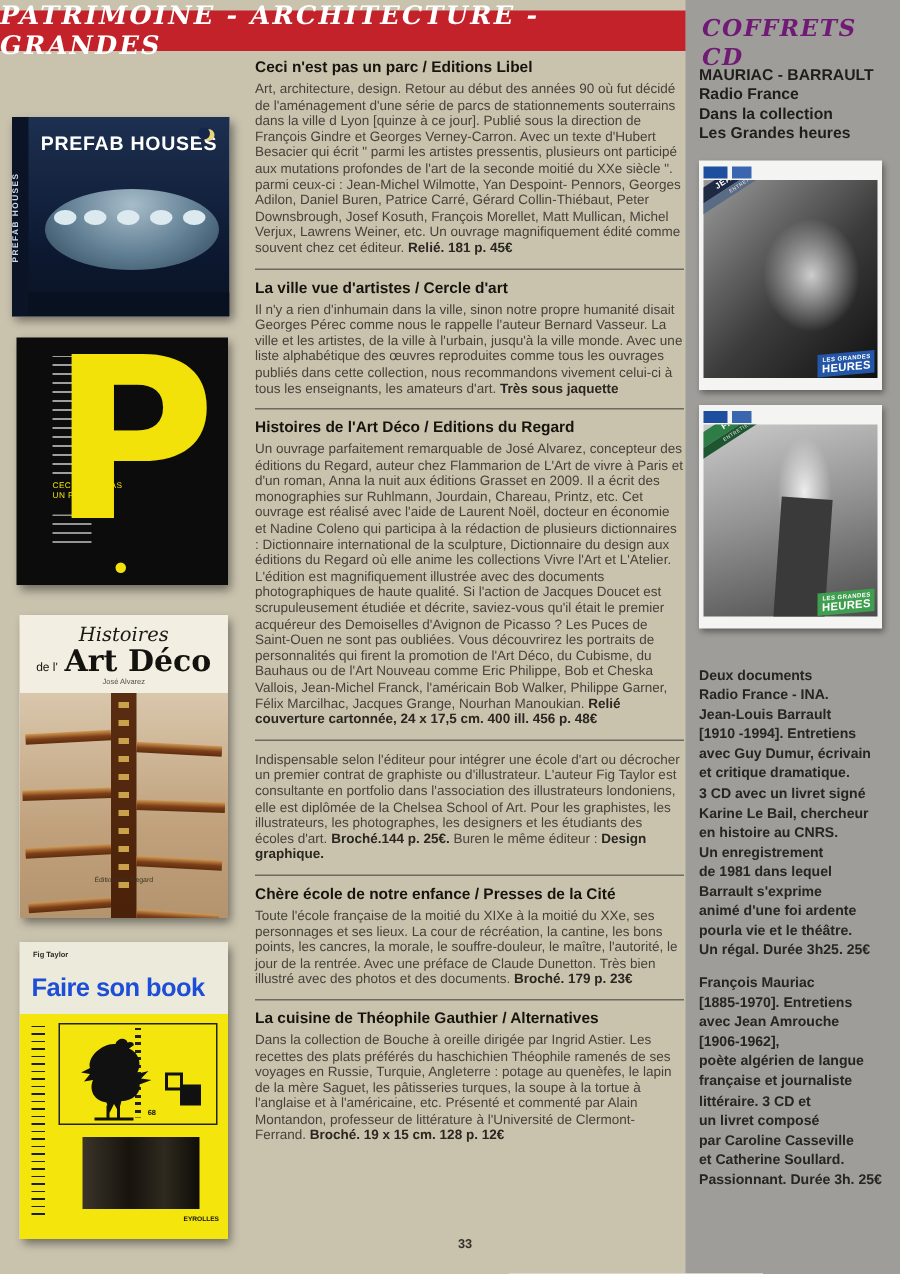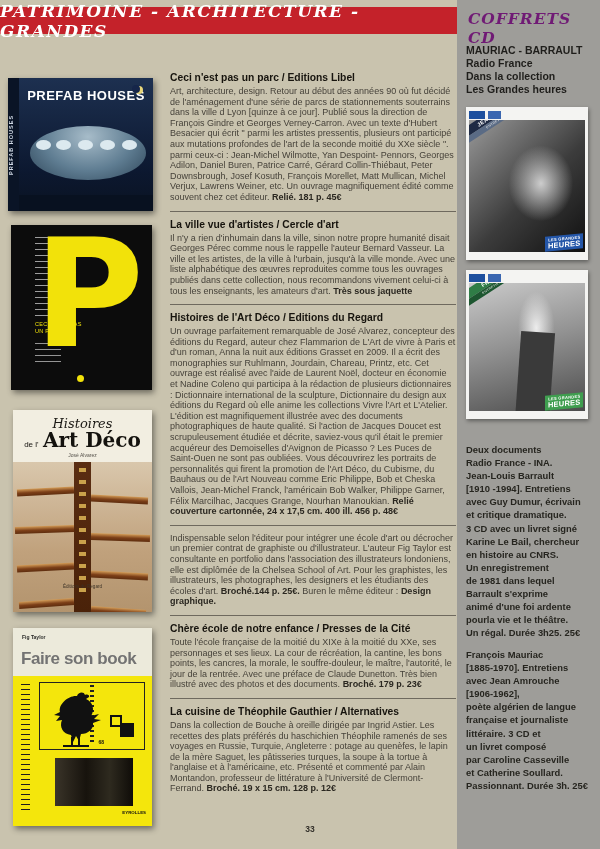--- a/index.html
+++ b/index.html
@@ -40,21 +40,21 @@
                 padding:2px 0 1px;}
   .ribbon .sub{color:#e8e8e8;font-size:3.4px;letter-spacing:.3px;padding:1px 0;}
   .rib-blue .main{background:#1e2a44;} .rib-blue .sub{background:#5a6b85;}
   .rib-green .main{background:#2f7d46;} .rib-green .sub{background:#1d5630;}
   .lgh{position:absolute;right:2px;bottom:3px;padding:2px 3px 1px;transform:skewY(-5deg);
        text-align:right;color:#fff;line-height:1;}
   .lgh-blue{background:#2456a8;} .lgh-green{background:#3f9e4f;}
   .lgh .l1{font-size:4px;font-weight:bold;letter-spacing:.3px;}
   .lgh .l2{font-size:7.5px;font-weight:bold;letter-spacing:.2px;}
   
-  .reviews{position:absolute;left:170px;top:40px;width:286px;color:#46423a;margin-top:32px;}
+  .reviews{position:absolute;left:170px;top:40px;width:286px;color:#46423a;}
   .rev h3{margin:0 0 3px;font-size:10.3px;color:#17140e;letter-spacing:0;}
   .rev p{margin:0;font-size:9px;line-height:10.6px;}
   .rev .info{font-weight:bold;color:#2a2720;}
   .sep{border-top:1px solid #6e695e;margin:8px 0 7px;}
   .page-num{position:absolute;left:290px;top:824px;width:40px;text-align:center;
             font-size:8.5px;font-weight:bold;color:#33302a;}
   
   .cover{position:absolute;box-shadow:2px 3px 6px rgba(0,0,0,.45);overflow:hidden;margin-top:37px;}
   
   .prefab{left:8px;top:41px;width:145px;height:133px;
@@ -114,21 +114,21 @@
   .ad-r1{left:78px;top:34px;width:57px;transform:rotate(3deg);}
   .ad-r2{left:78px;top:72px;width:59px;transform:rotate(2deg);}
   .ad-r3{left:78px;top:110px;width:57px;transform:rotate(3deg);}
   .ad-r4{left:78px;top:146px;width:55px;transform:rotate(4deg);}
   .artdeco .pub{position:absolute;left:0;top:174px;width:100%;text-align:center;
        font-size:4.6px;color:#3c3226;}
   
   .fsb{left:13px;top:591px;width:139px;height:198px;background:#eceadb;}
   .fsb .author{position:absolute;left:9px;top:6px;font-size:5px;font-weight:bold;color:#2a2a28;}
   .fsb .title{position:absolute;left:8px;top:21px;font-size:17px;font-weight:bold;
-              color:#737373;letter-spacing:-.4px;}
+              color:#1d4ed8;letter-spacing:-.4px;}
   .fsb .yellow{position:absolute;left:0;top:48px;width:139px;height:150px;background:#f4e60c;}
   .fsb .ticks{position:absolute;left:8px;top:8px;width:9px;height:128px;
      background:repeating-linear-gradient(to bottom,#1d1d1d 0 1px,transparent 1px 5px);}
   .fsb .pagebox{position:absolute;left:26px;top:6px;width:104px;height:66px;
      border:1px solid #222;}
   .fsb .spiral{position:absolute;left:50%;top:2px;width:4px;height:60px;margin-left:-2px;
      background:repeating-linear-gradient(to bottom,#222 0 2px,transparent 2px 5px);}
   .fsb .num68{position:absolute;right:40px;bottom:4px;font-size:5px;font-weight:bold;color:#111;}
   .fsb .blk1{position:absolute;right:10px;bottom:12px;width:14px;height:14px;background:#111;}
   .fsb .blk2{position:absolute;right:22px;bottom:22px;width:8px;height:8px;

